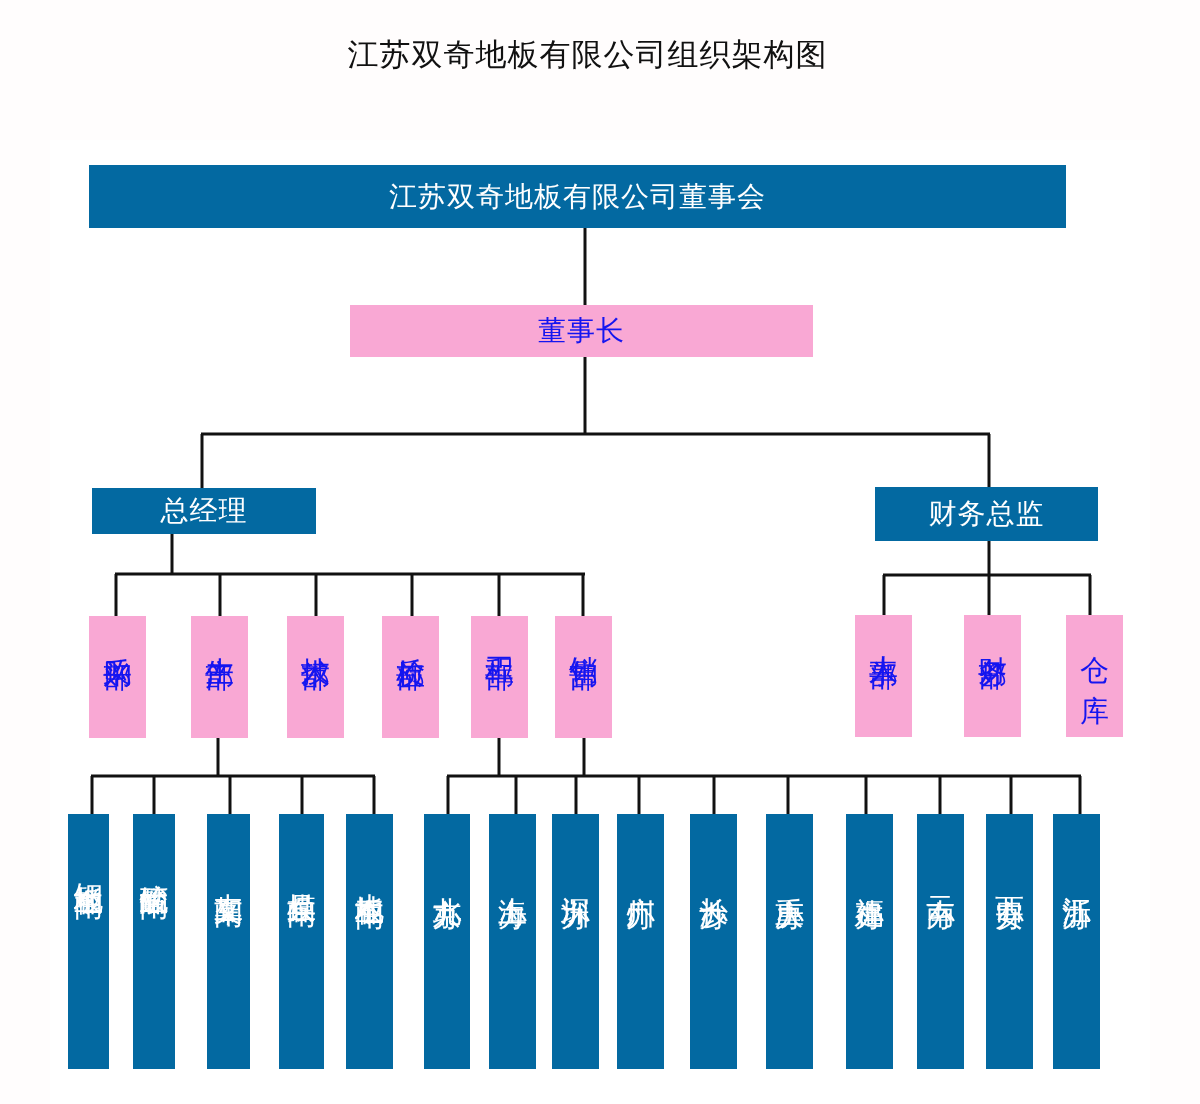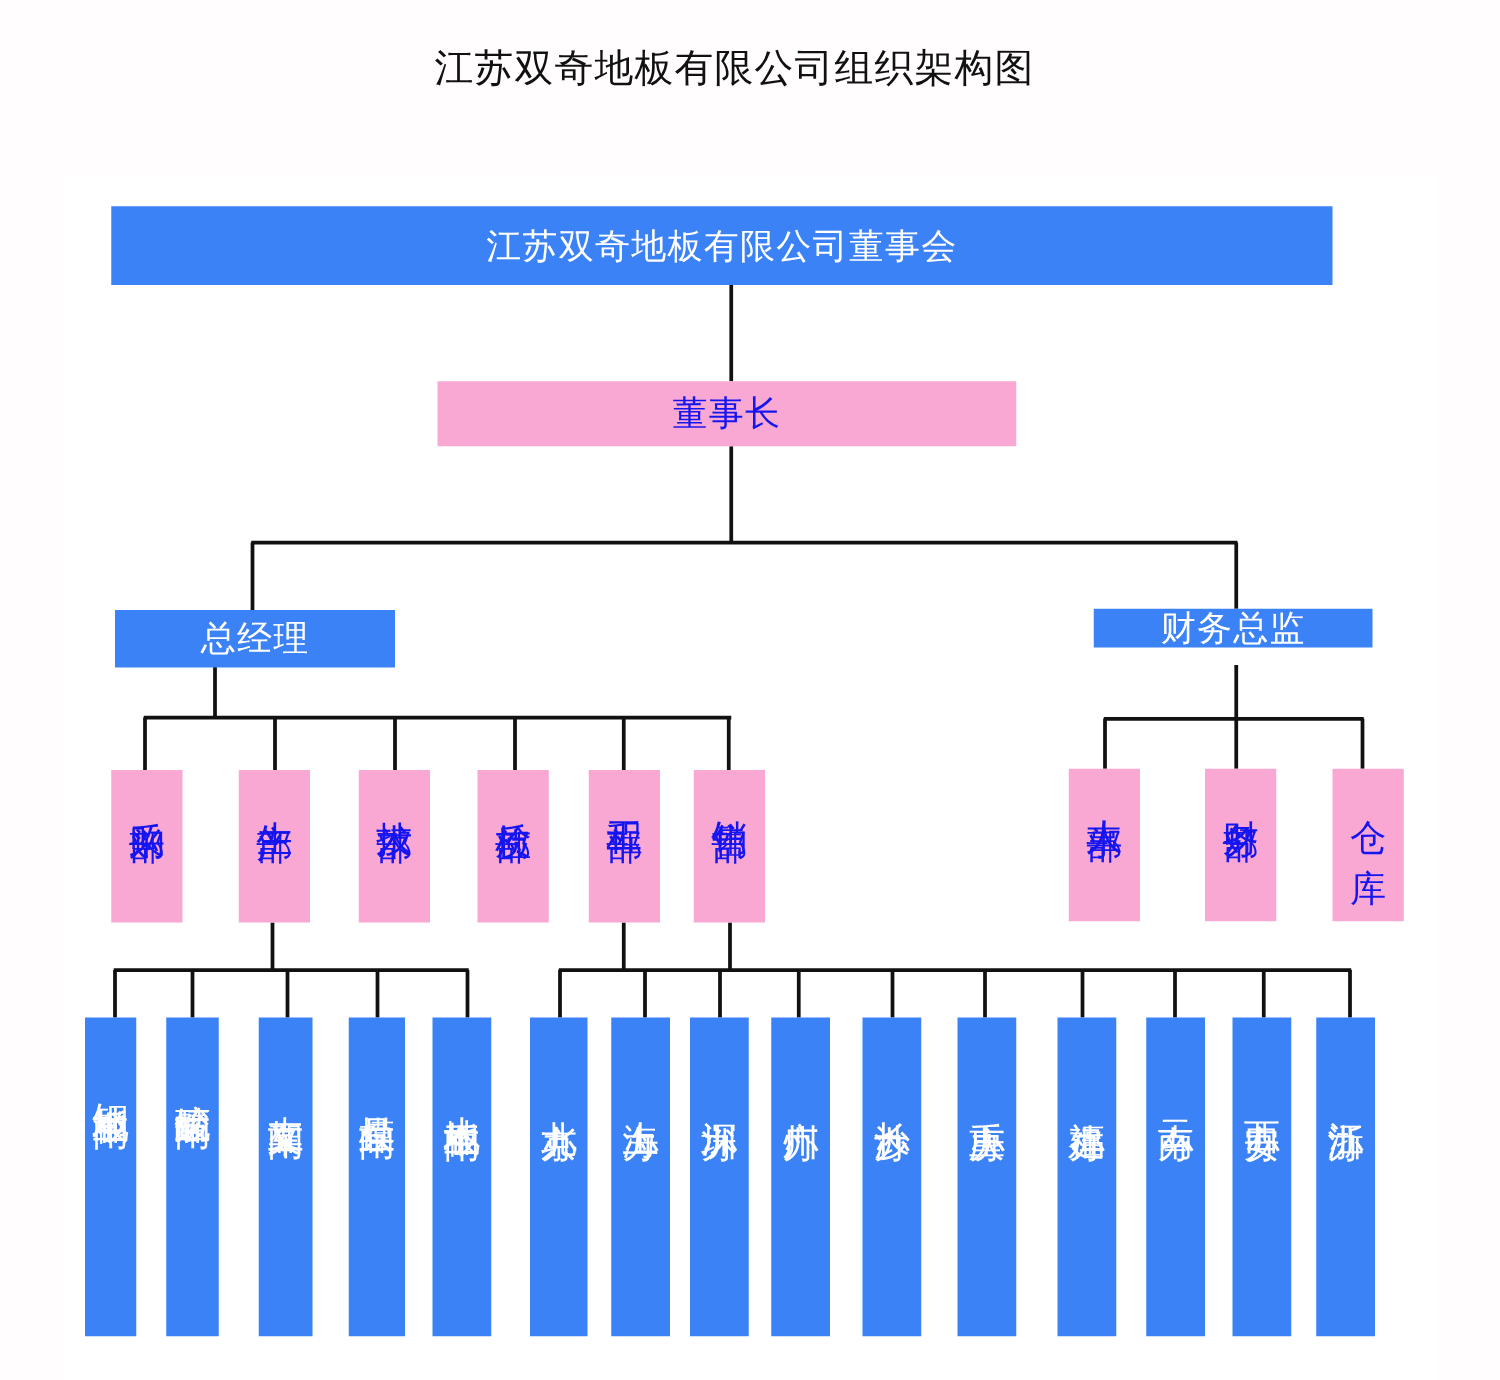--- a/index.html
+++ b/index.html
@@ -13,21 +13,21 @@
     background: #ffffff;
   }
   .title {
     position: absolute; left: 0; top: 34px; width: 1175px; text-align: center;
     font-size: 31px; color: #111; letter-spacing: 1px;
   }
   .box {
     position: absolute; display: flex; align-items: center; justify-content: center;
     box-sizing: border-box;
   }
-  .blue { background: #3b82f6; color: #ffffff; }
+  .blue { background: #0369a1; color: #ffffff; }
   .gray { background: #f9a8d4; color: #1515f0; }
   .h-text { font-size: 28px; letter-spacing: 1px; }
   .v-text {
     writing-mode: vertical-rl; text-orientation: upright;
     font-size: 29px; line-height: 1; letter-spacing: 2px;
   }
   .vbox { align-items: flex-start; }
   .vbox.gray .v-text { margin-top: 18px; }
   .vbox.blue .v-text { margin-top: 60px; }
   svg.lines { position: absolute; left: 0; top: 0; }
@@ -91,21 +91,21 @@
 </div>
 
 <div class="box gray" style="left:350px;top:305px;width:463px;height:52px;">
   <span class="h-text">董事长</span>
 </div>
 
 <div class="box blue" style="left:92px;top:488px;width:224px;height:46px;font-family:Liberation Serif, serif;">
   <span class="h-text">总经理</span>
 </div>
 
-<div class="box blue" style="left:875px;top:487px;width:223px;height:31px;">
+<div class="box blue" style="left:875px;top:487px;width:223px;height:54px;">
   <span class="h-text">财务总监</span>
 </div>
 
 <div class="box gray vbox" style="left:89px;top:616px;width:57px;height:122px;">
   <span class="v-text">采购部</span>
 </div>
 <div class="box gray vbox" style="left:191px;top:616px;width:57px;height:122px;">
   <span class="v-text">生产部</span>
 </div>
 <div class="box gray vbox" style="left:287px;top:616px;width:57px;height:122px;">

